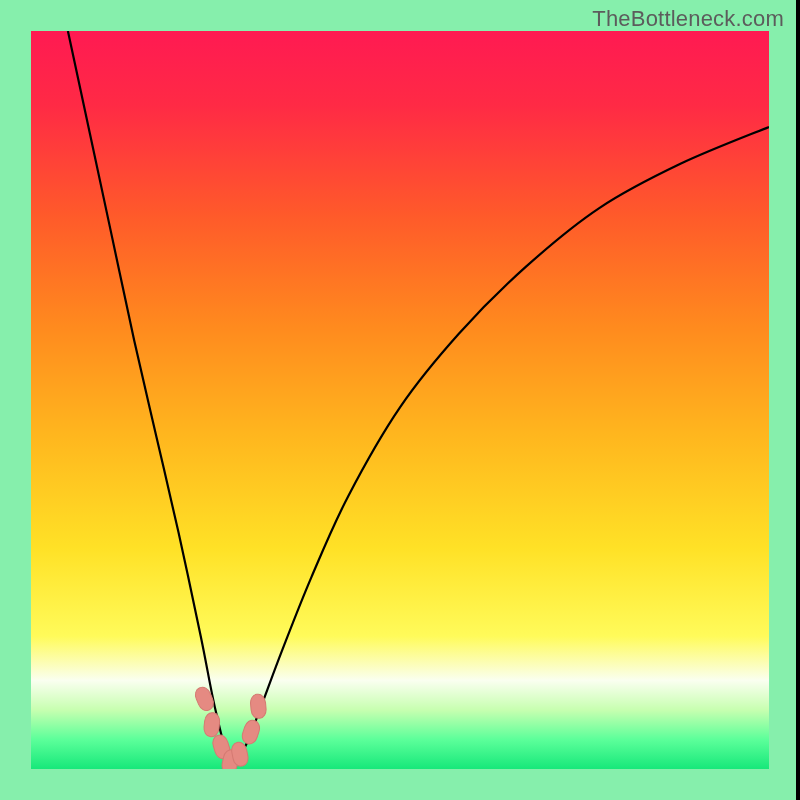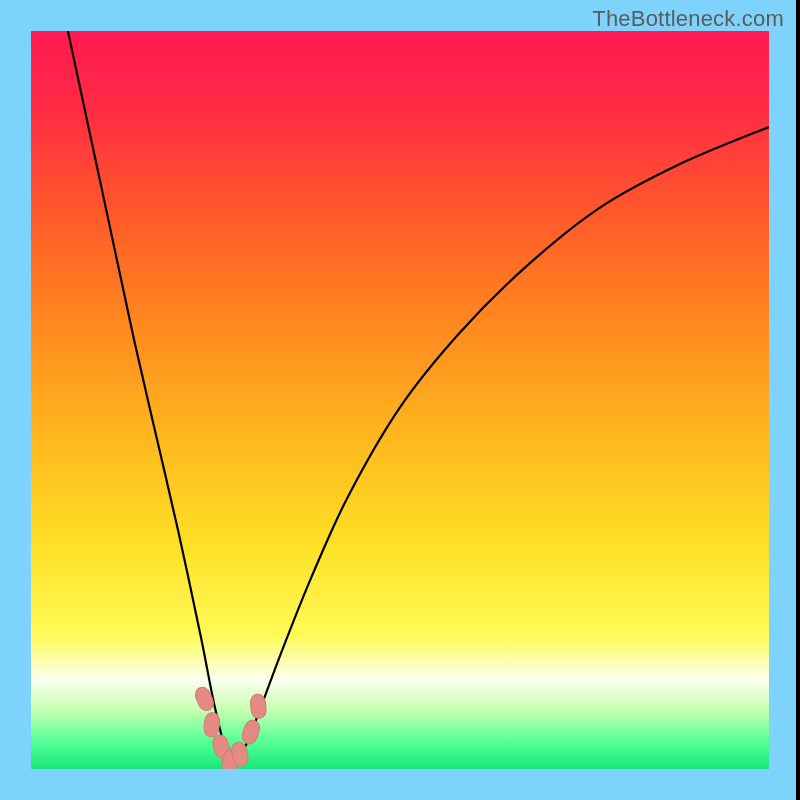--- a/index.html
+++ b/index.html
@@ -9,21 +9,21 @@
     height: 800px;
     overflow: hidden;
     background: #000;
     font-family: Arial, Helvetica, sans-serif;
   }
   .frame {
     position: absolute;
     top: 0; left: 0;
     width: 796px;
     height: 800px;
-    background: #7dd3fc;
+    background: #86efac;
   }
   .plot-area {
     position: absolute;
     top: 31px;
     left: 31px;
     width: 738px;
     height: 738px;
     overflow: hidden;
   }
   .watermark {

